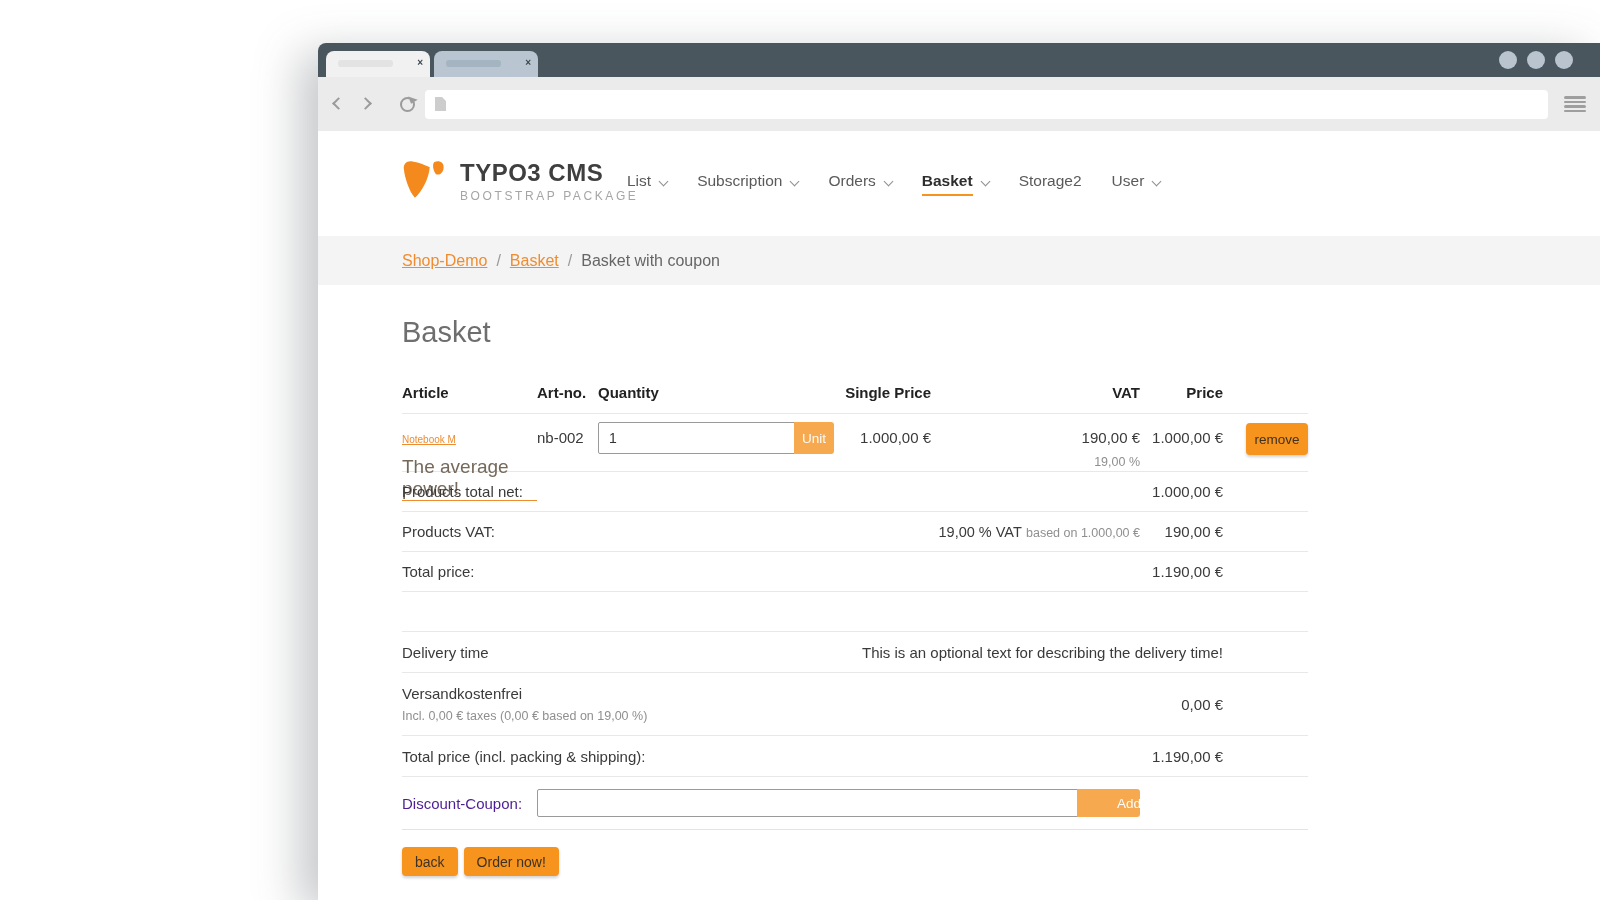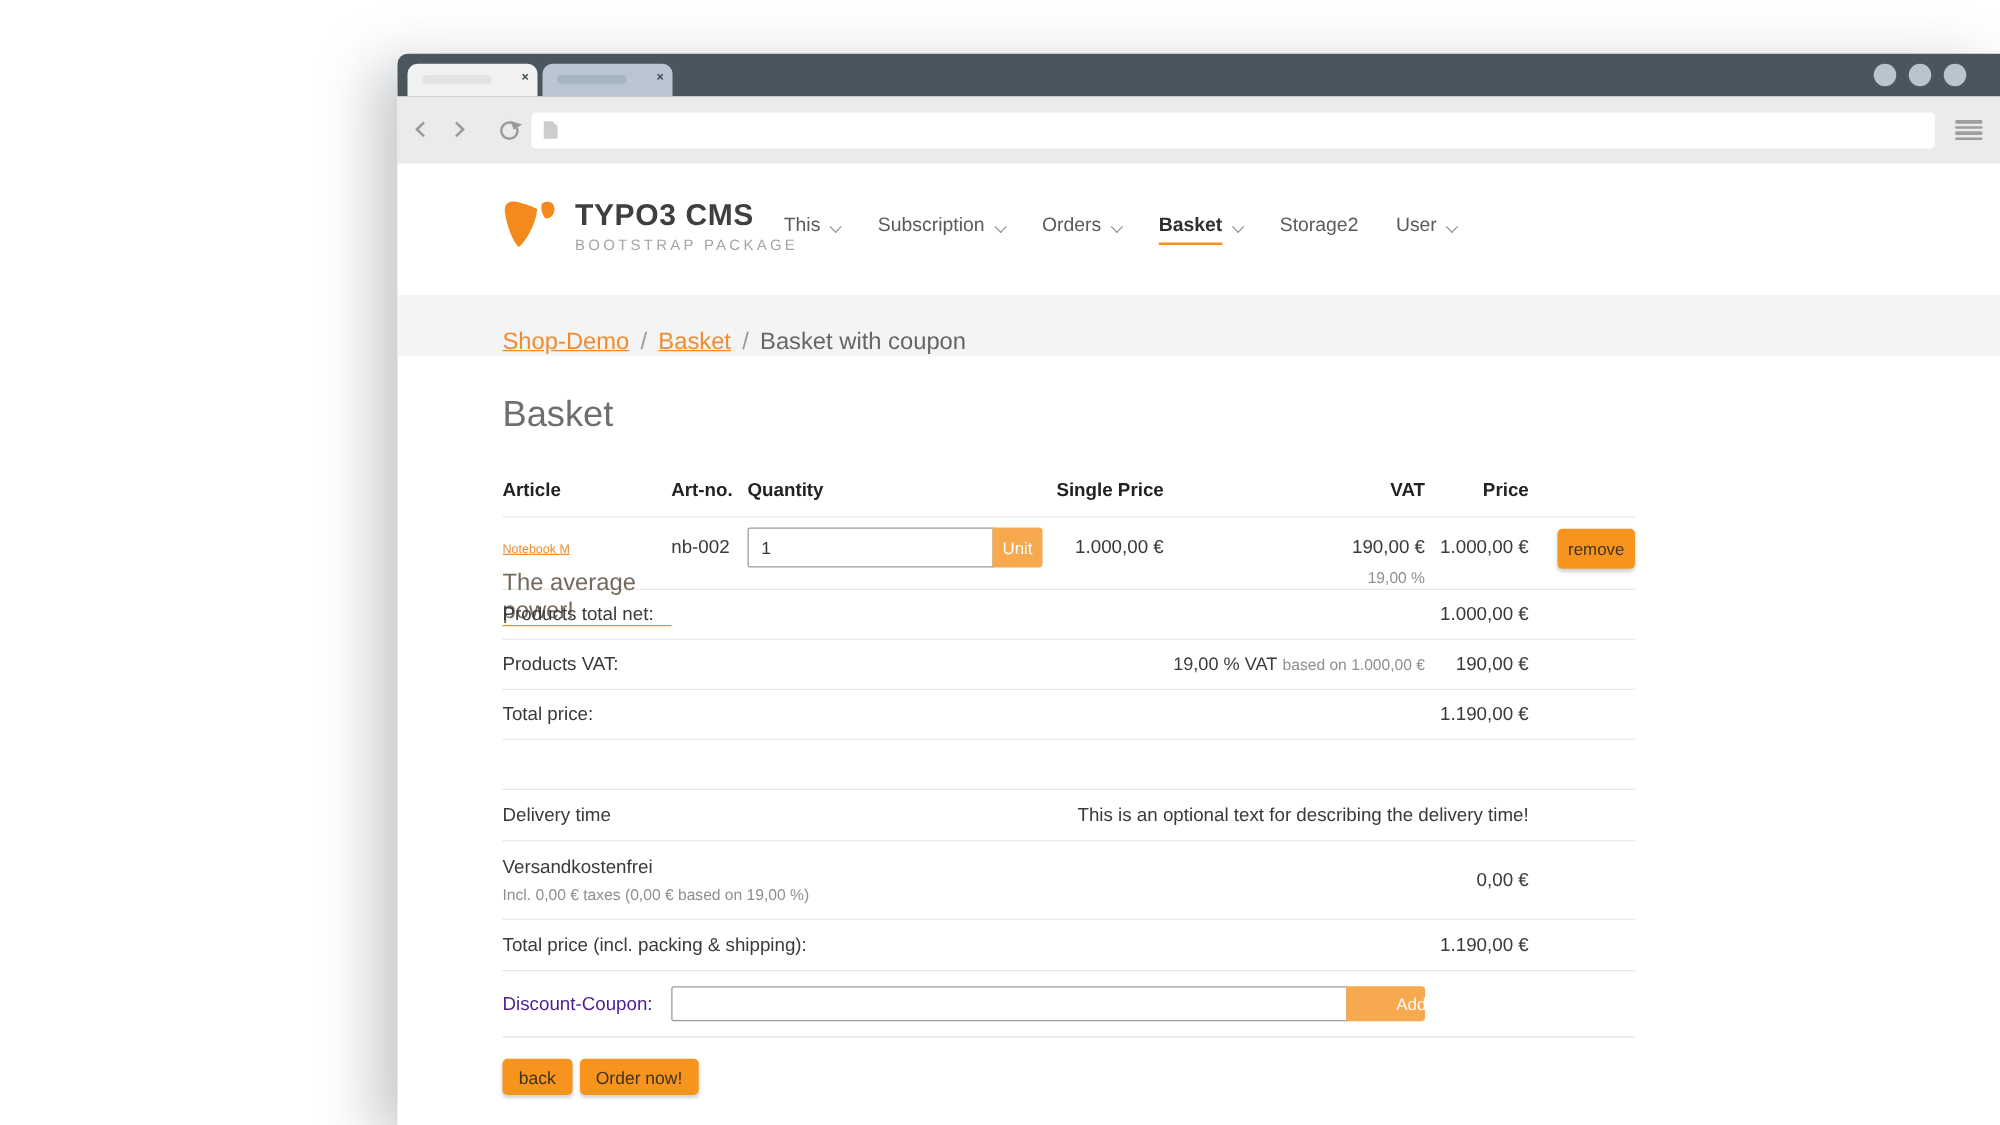--- a/index.html
+++ b/index.html
@@ -65,22 +65,22 @@
           border-bottom:1.6px solid #8f8f8f; transform:rotate(45deg);
           display:inline-block; margin:-4px 0 0 9px; }
   .basket-btn { position:absolute; right:52px; top:21px; height:34px;
                 background:#f7941e; border:none; border-radius:4px; padding:0 15px;
                 display:flex; align-items:center; gap:9px; cursor:pointer;
                 box-shadow:0 1px 2px rgba(0,0,0,0.15); }
   .basket-btn .bl { font-size:15px; color:#463312; }
   .basket-btn .badge { font-size:12px; font-weight:bold; color:#fff; }
 
   
-  .breadcrumb { height:49px; background:#f4f4f4; display:flex; align-items:flex-end;
-                padding-left:84px; font-size:19px; }
+  .breadcrumb { height:49px; background:#f4f4f4; display:flex; align-items:center;
+                padding-left:84px; font-size:16px; }
   .crumb-link { color:#ef8c30; text-decoration:underline; cursor:pointer; }
   .crumb-sep { color:#9a9a9a; margin:0 9px; }
   .crumb-cur { color:#666; }
 
   
   .main { padding:31px 0 0 84px; }
   h1.pagetitle { font-size:29px; font-weight:400; color:#6e6e6e; margin-bottom:22px; }
 
   .baskettable { width:906px; }
   .trow { display:grid;
@@ -194,21 +194,21 @@
         <path fill="#f48a1d" d="M33.5,3.5 C38,1 43.5,3 43.5,8.5 C43.5,13.5 39.5,17.5 35.5,16
                  C32.5,12 31.5,6.5 33.5,3.5 Z"></path>
       </svg>
       <div class="logotext">
         <div class="t1">TYPO3 CMS</div>
         <div class="t2">BOOTSTRAP PACKAGE</div>
       </div>
     </div>
     <nav class="mainnav">
       <span class="nav-item">
-        <span class="lbl">This</span>
+        <span class="lbl">List</span>
           <i class="chev"></i>
       </span>
       <span class="nav-item">
         <span class="lbl">Subscription</span>
           <i class="chev"></i>
       </span>
       <span class="nav-item">
         <span class="lbl">Orders</span>
           <i class="chev"></i>
       </span>

